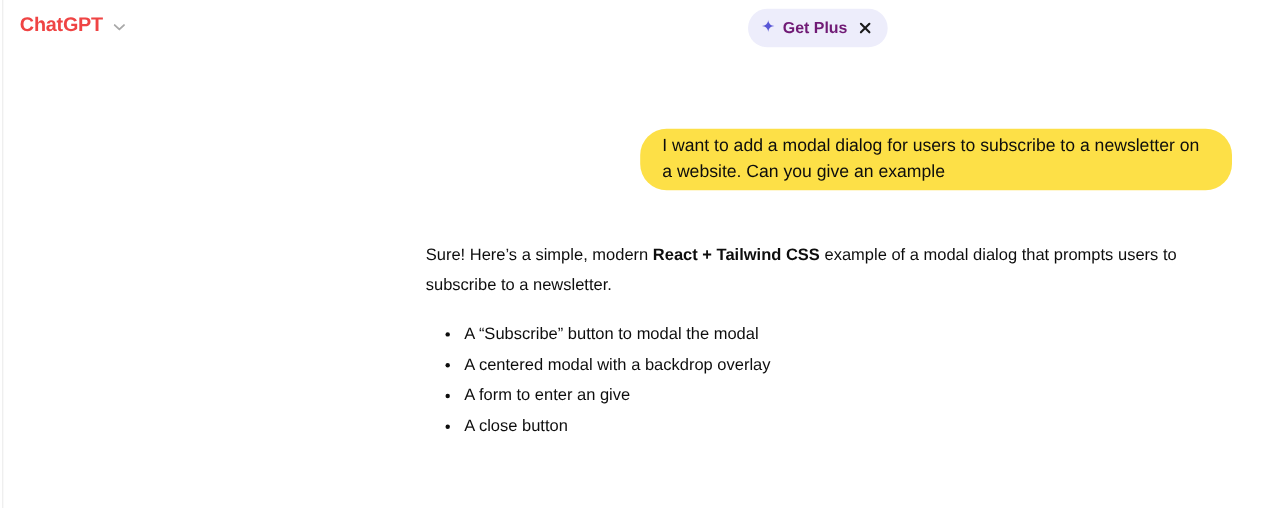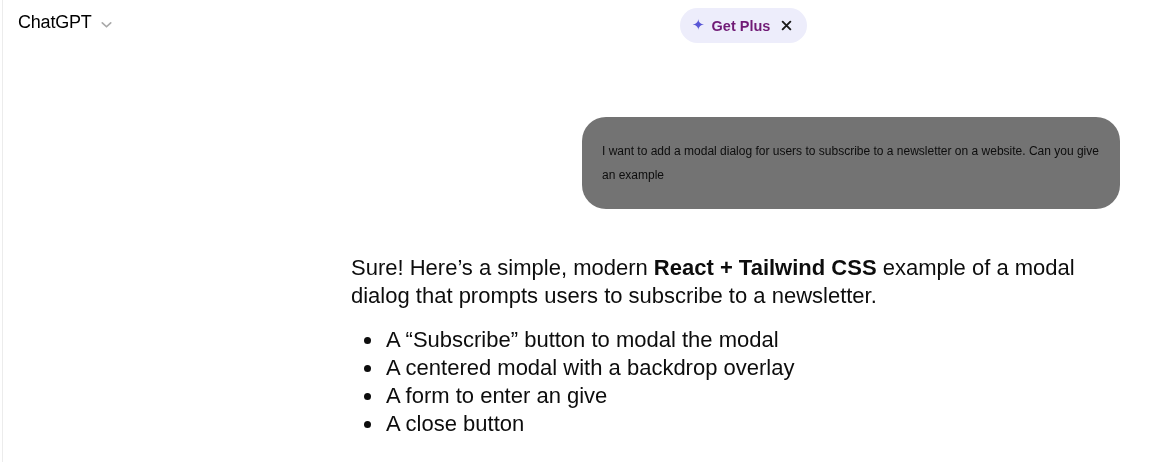--- a/index.html
+++ b/index.html
@@ -26,23 +26,23 @@
     position: absolute;
     left: 18px; top: 12px;
     display: flex;
     align-items: center;
     gap: 7px;
     cursor: pointer;
     user-select: none;
   }
   .app-title {
     font-size: 18px;
-    font-weight: 400;
+    font-weight: 700;
     letter-spacing: -0.2px;
-    color: #000000;
+    color: #ef4444;
   }
   .chevron-icon { display: flex; margin-top: 3px; }
 
   .get-plus-pill {
     position: absolute;
     left: 680px; top: 8px;
     height: 35px;
     display: flex;
     align-items: center;
     gap: 7px;
@@ -76,32 +76,33 @@
   .conversation {
     position: absolute;
     left: 351px; top: 117px;
     width: 769px;
   }
   .user-row {
     display: flex;
     justify-content: flex-end;
   }
   .user-bubble {
-    background: #737373;
+    background: #fde047;
     border-radius: 24px;
-    padding: 22px 20px;
+    padding: 4px 20px;
     max-width: 538px;
-    font-size: 12px;
+    font-size: 16px;
     line-height: 24px;
     color: #0d0d0d;
   }
   .assistant {
     margin-top: 45px;
-    font-size: 22px;
+    font-size: 15px;
     line-height: 28px;
+    margin-left: 36px;
   }
   .assistant p { margin: 0 0 16px 0; }
   .assistant strong { font-weight: 700; }
   .assistant ul {
     margin: 14px 0 0 0;
     padding-left: 33px;
     list-style: disc outside;
   }
   .assistant li {
     line-height: 28px;

